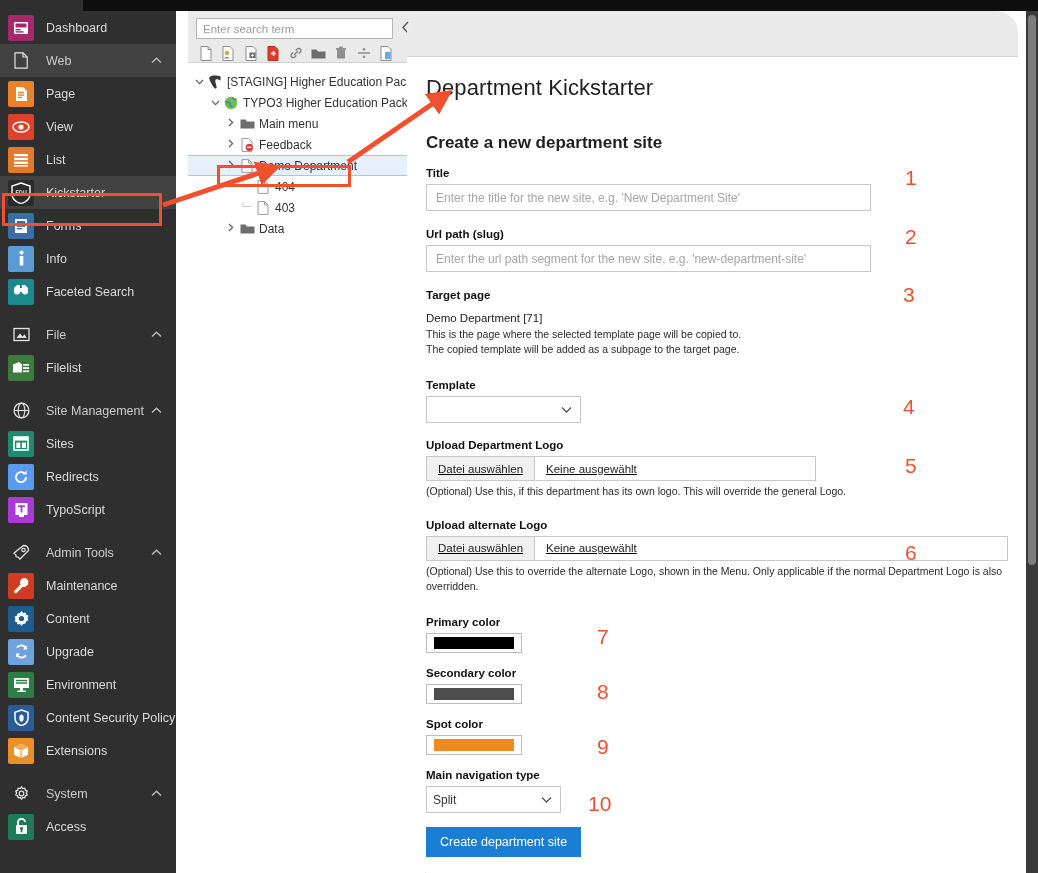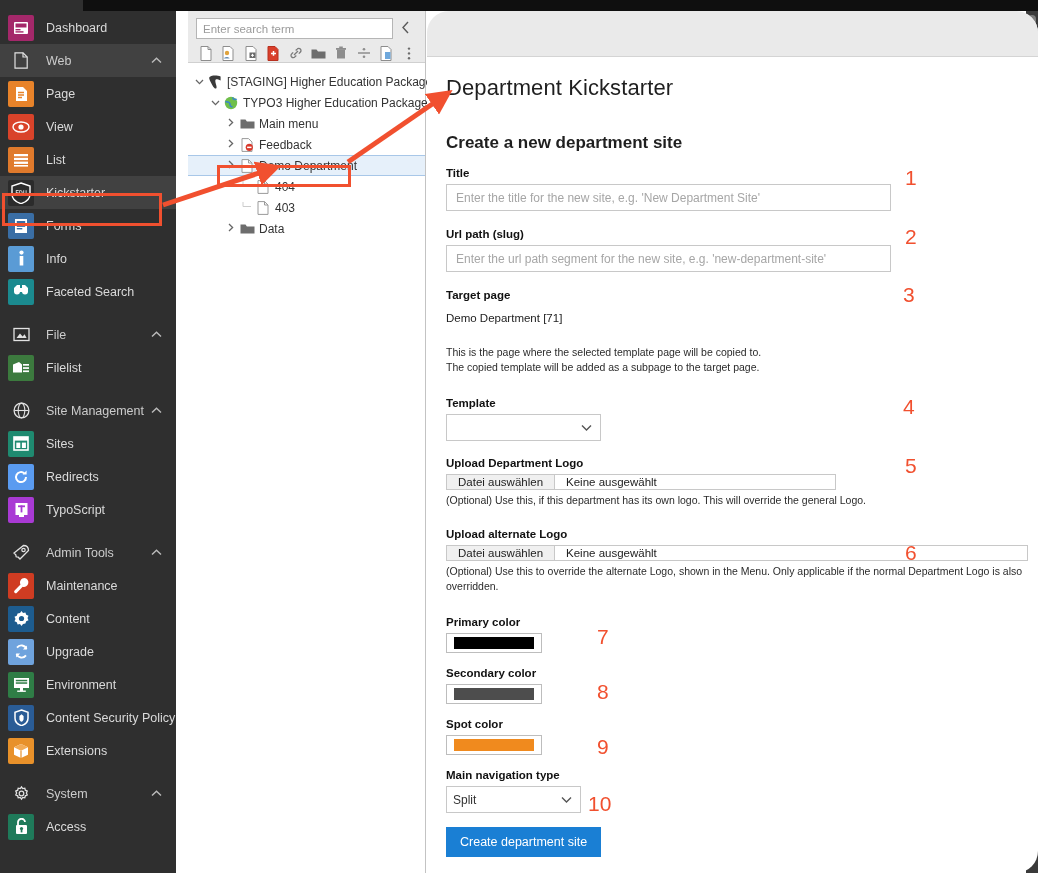--- a/index.html
+++ b/index.html
@@ -90,21 +90,21 @@
   .ti { width: 18px; flex: 0 0 18px; display: flex; align-items: center; justify-content: center; }
   .tlabel { padding-left: 3px; }
 
   .demo-outline {
     position: absolute; left: 29px; top: 154px; width: 134px; height: 22px;
     border: 3px solid #f1502f; pointer-events: none; z-index: 30;
   }
 
   
   .content {
-    position: absolute; left: 427px; top: 11px; width: 611px; height: 862px;
+    position: absolute; left: 407px; top: 11px; width: 611px; height: 862px;
     background: #fff; overflow: hidden; border-radius: 22px;
   }
   .content-topbar {
     height: 46px; background: #eaeaea; border-bottom: 1px solid #d4d4d4;
   }
   .content-inner { padding: 18px 0 0 19px; position: relative; }
 
   h1.page-title {
     font-size: 22px; font-weight: 400; color: #1f1f1f; margin-bottom: 32px;
     letter-spacing: .1px;
@@ -114,39 +114,39 @@
   }
   .flabel { font-size: 11.5px; font-weight: bold; color: #111; margin-bottom: 5px; }
   .finput {
     width: 445px; height: 27px; border: 1px solid #c8c8c8; background: #fff;
     font-size: 12px; color: #333; padding: 0 9px;
     font-family: "Liberation Sans", sans-serif;
   }
   .finput::placeholder { color: #a6a6a6; }
   .fgroup { margin-bottom: 17px; position: relative; }
   .helptext { font-size: 10.5px; color: #2b2b2b; line-height: 1.45; }
-  .static-val { font-size: 11.5px; color: #222; margin-bottom: 21px; }
+  .static-val { font-size: 11.5px; color: #222; margin-bottom: 3px; }
 
   select.fselect {
     height: 27px; border: 1px solid #c8c8c8; background: #fff;
     font-size: 12px; color: #333; padding: 0 6px;
     font-family: "Liberation Sans", sans-serif;
     -webkit-appearance: none; appearance: none;
   }
   .selwrap { position: relative; display: inline-block; }
   .selwrap .caret {
     position: absolute; right: 9px; top: 50%; transform: translateY(-50%);
     pointer-events: none; color: #555; font-size: 10px;
   }
   .sel-template { width: 155px; }
   .sel-nav { width: 135px; }
 
   .filerow {
-    display: flex; align-items: stretch; border: 1px solid #c8c8c8; height: 16px;
-    background: #fff; margin-bottom: 3px;
+    display: flex; align-items: stretch; border: 1px solid #c8c8c8; height: 25px;
+    background: #fff; margin-bottom: 3px; text-decoration: underline;
   }
   .filebtn {
     background: #f0f0f0; border-right: 1px solid #c8c8c8;
     display: flex; align-items: center; padding: 0 11px;
     font-size: 11.5px; color: #222;
   }
   .filename { display: flex; align-items: center; padding: 0 11px; font-size: 11.5px; color: #222; }
   .filerow.w1 { width: 390px; }
   .filerow.w2 { width: 582px; }
 

